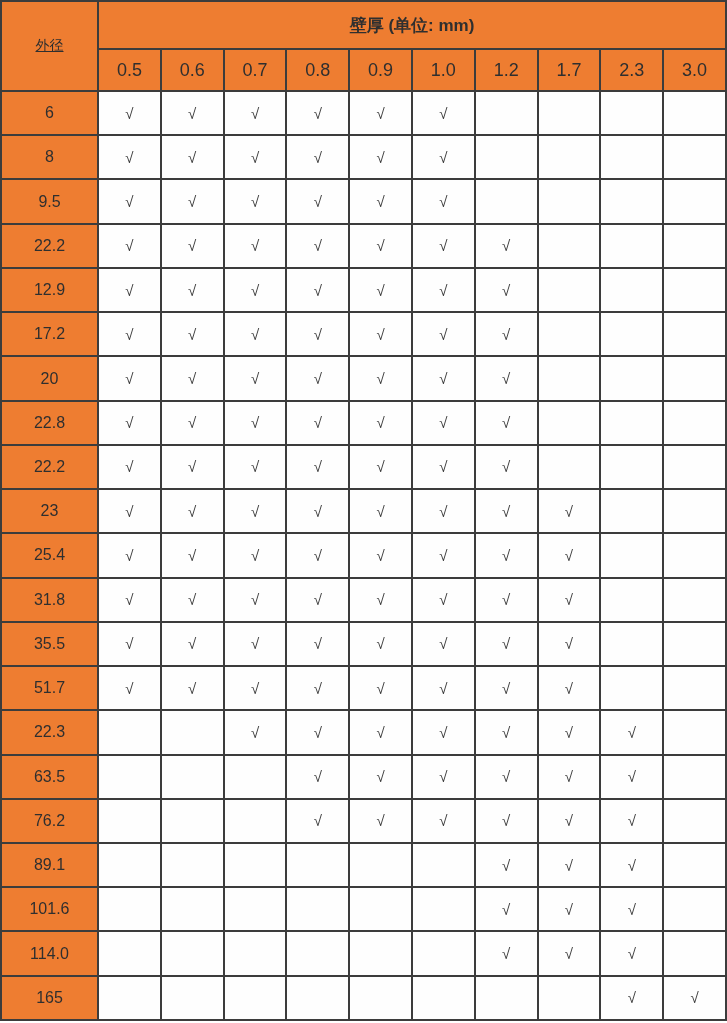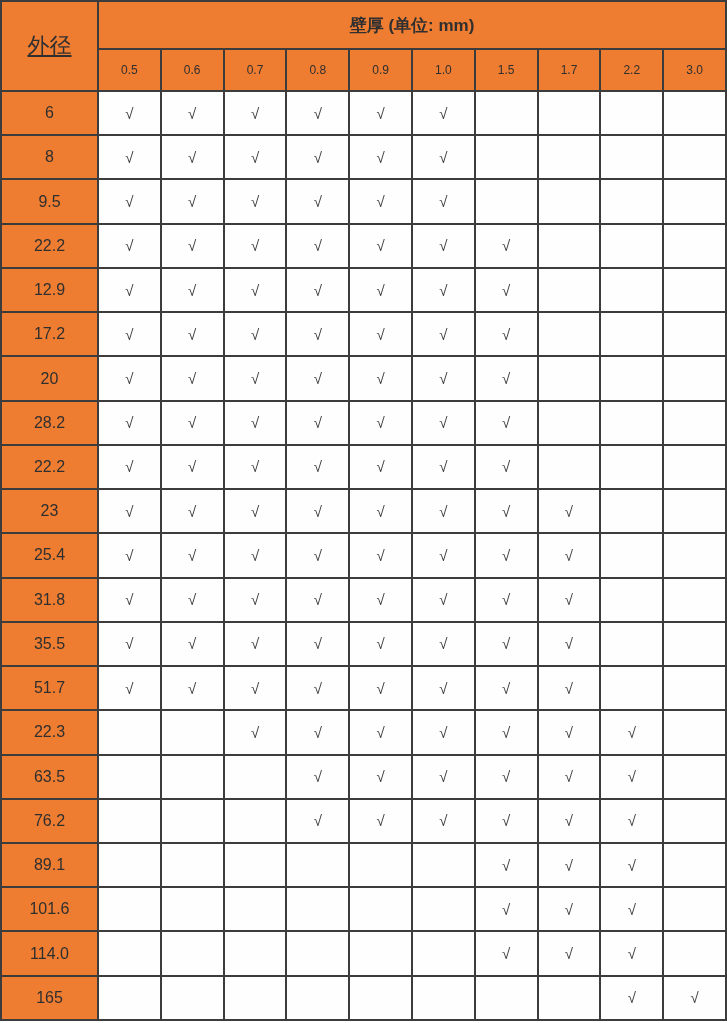--- a/index.html
+++ b/index.html
@@ -28,32 +28,32 @@
     overflow: hidden;
   }
   col.diam-col   { width: 97px; }
   col.thick-col  { width: 62.8px; }
 
   thead th {
     background: var(--header-bg, #EE7D31);
     color: var(--header-text, #2F2F2F);
   }
   th.corner {
-    font-size: 22px;
+    font-size: 14px;
     font-weight: normal;
     text-decoration: underline;
   }
   th.group {
     height: 46px;
     font-size: 17px;
     font-weight: bold;
   }
   tr.thickness-row th {
     height: 40px;
-    font-size: 12px;
+    font-size: 18px;
     font-weight: normal;
   }
   tbody th.diam {
     background: var(--header-bg, #EE7D31);
     color: var(--header-text, #2F2F2F);
     font-size: 16px;
     font-weight: normal;
   }
   tbody td {
     background: var(--cell-bg, #FEFEFE);
@@ -84,23 +84,23 @@
         <th class="corner" rowspan="2">外径</th>
         <th class="group" colspan="10">壁厚 (单位: mm)</th>
       </tr>
       <tr class="thickness-row" id="thickness-row">
           <th>0.5</th>
           <th>0.6</th>
           <th>0.7</th>
           <th>0.8</th>
           <th>0.9</th>
           <th>1.0</th>
-          <th>1.5</th>
+          <th>1.2</th>
           <th>1.7</th>
-          <th>2.2</th>
+          <th>2.3</th>
           <th>3.0</th>
         </tr>
     </thead>
     <tbody id="table-body">
         <tr>
           <th class="diam">6</th>
           <td>√</td>
           <td>√</td>
           <td>√</td>
           <td>√</td>
@@ -183,21 +183,21 @@
           <td>√</td>
           <td>√</td>
           <td>√</td>
           <td>√</td>
           <td>√</td>
           <td></td>
           <td></td>
           <td></td>
         </tr>
         <tr>
-          <th class="diam">28.2</th>
+          <th class="diam">22.8</th>
           <td>√</td>
           <td>√</td>
           <td>√</td>
           <td>√</td>
           <td>√</td>
           <td>√</td>
           <td>√</td>
           <td></td>
           <td></td>
           <td></td>

